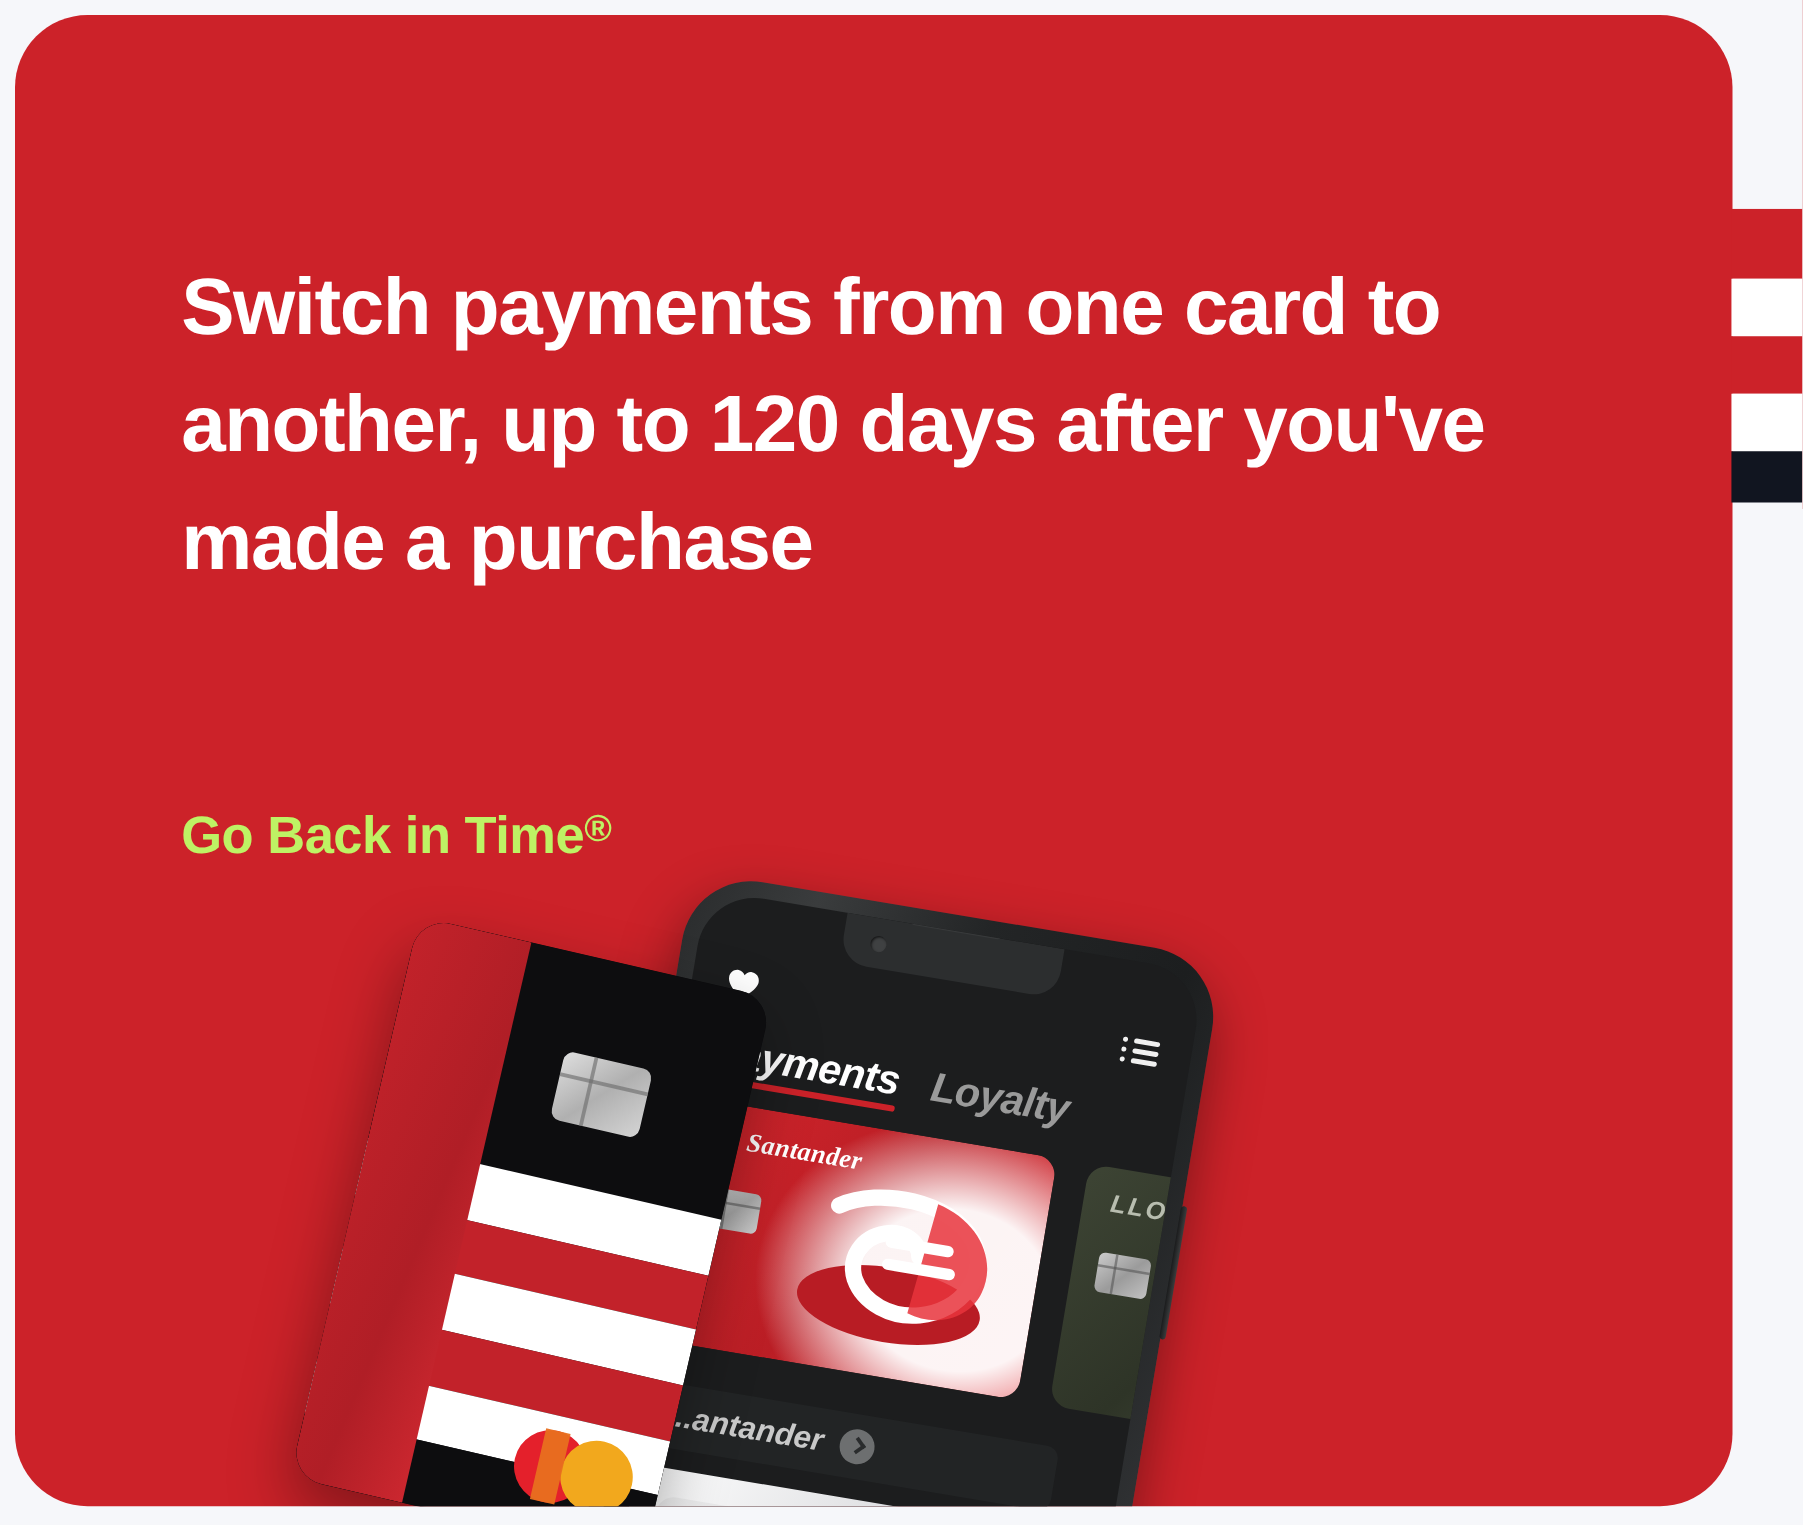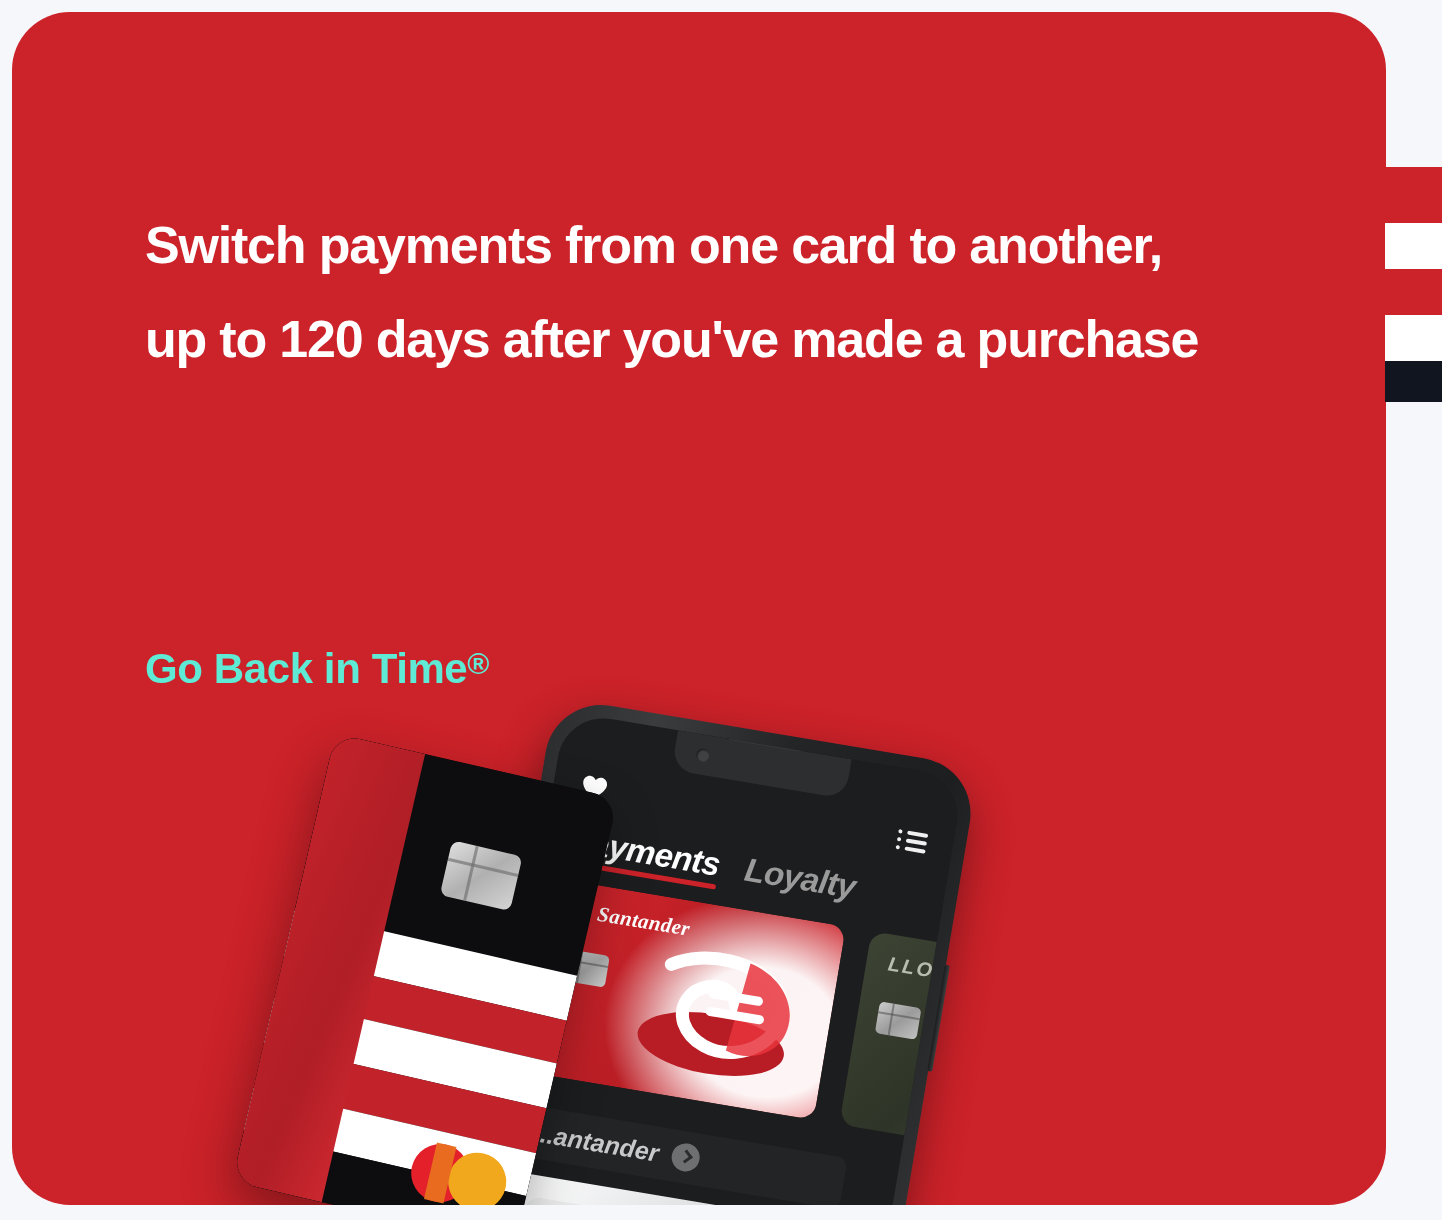--- a/index.html
+++ b/index.html
@@ -18,27 +18,27 @@
     background:#cc2229;
     border-radius:58px;
     overflow:hidden;
   }
 
   
   .headline {
     position:absolute; left:133px; top:186px;
     width:1060px;
     color:#ffffff;
-    font-size:52px; line-height:94px;
+    font-size:64px; line-height:94px;
     font-weight:bold;
     letter-spacing:-1.2px;
   }
   .subheadline {
     position:absolute; left:133px; top:627px;
-    color:#5eead4;
+    color:#bef264;
     font-size:42px; line-height:50px;
     font-weight:bold;
     letter-spacing:-0.4px;
   }
   .subheadline .reg { font-size:30px; vertical-align:18%; }
 
   
   .illustration { position:absolute; left:0; top:700px; width:1374px; height:520px; }
 
   

